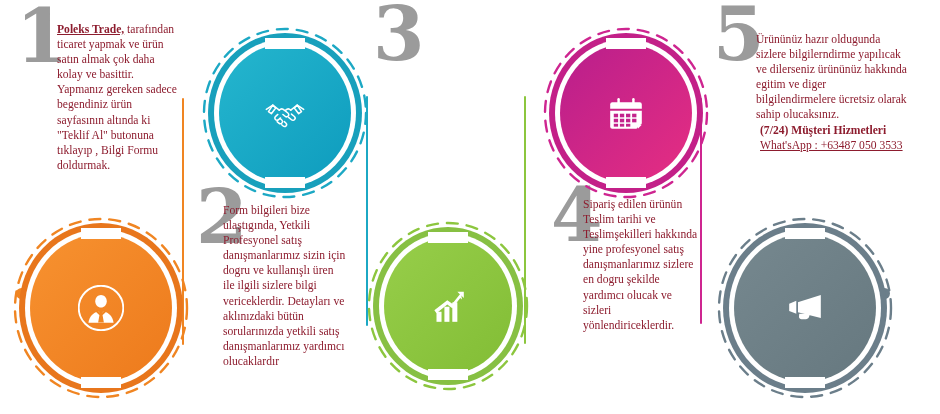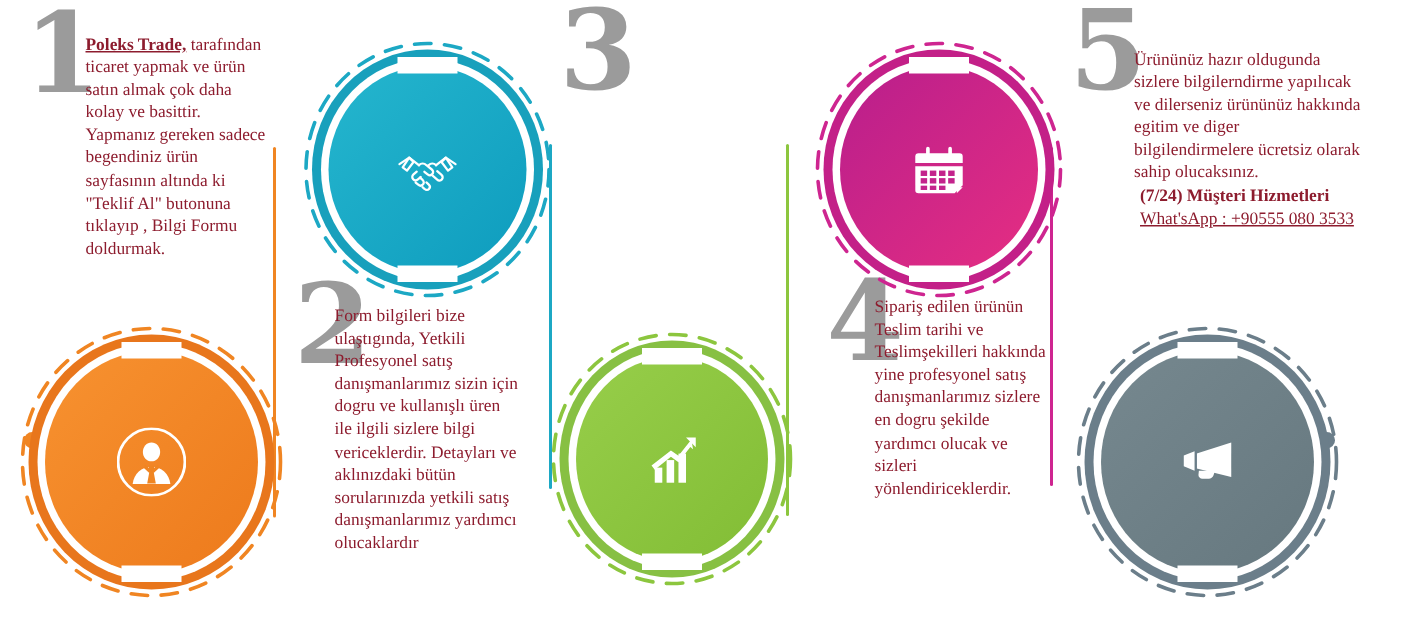--- a/index.html
+++ b/index.html
@@ -260,21 +260,21 @@
       </div>
       <div class="bracket top"></div>
       <div class="bracket bottom"></div>
     </div>
   </div>
 
   <div class="step-num" style="left:713px; top:2px;">5</div>
   <div class="step-text" style="left:756px; top:32px; width:152px;">
     <p><span>Ürününüz hazır oldugunda sizlere bilgilerndirme yapılıcak ve dilerseniz ürününüz hakkında egitim ve diger bilgilendirmelere ücretsiz olarak sahip olucaksınız.</span></p>
     <p style="padding-left:4px;"><span class="bold">(7/24) Müşteri Hizmetleri</span></p>
-    <p style="padding-left:4px;"><span class="underline">What'sApp : +90555 080 3533</span></p>
+    <p style="padding-left:4px;"><span class="underline">What'sApp : +63487 050 3533</span></p>
   </div>
 
   <div class="medallion" style="left:712px; top:212px; width:186px; height:192px;">
     <svg class="dashed-ring" viewBox="0 0 186 192">
       <ellipse cx="93" cy="96" rx="86" ry="89" fill="none" stroke="#6B7E8A" stroke-width="2.4" stroke-dasharray="11 9" stroke-linecap="round"></ellipse>
     </svg>
     <div class="pin" style="right:8px; top:76px; background:#6B7E8A;"></div>
     <div class="pin-stem" style="right:12.5px; top:86px; background:#6B7E8A;"></div>
     <div class="disc-wrap">
       <div class="ring-outer" style="background:#6B7E8A;"></div>

